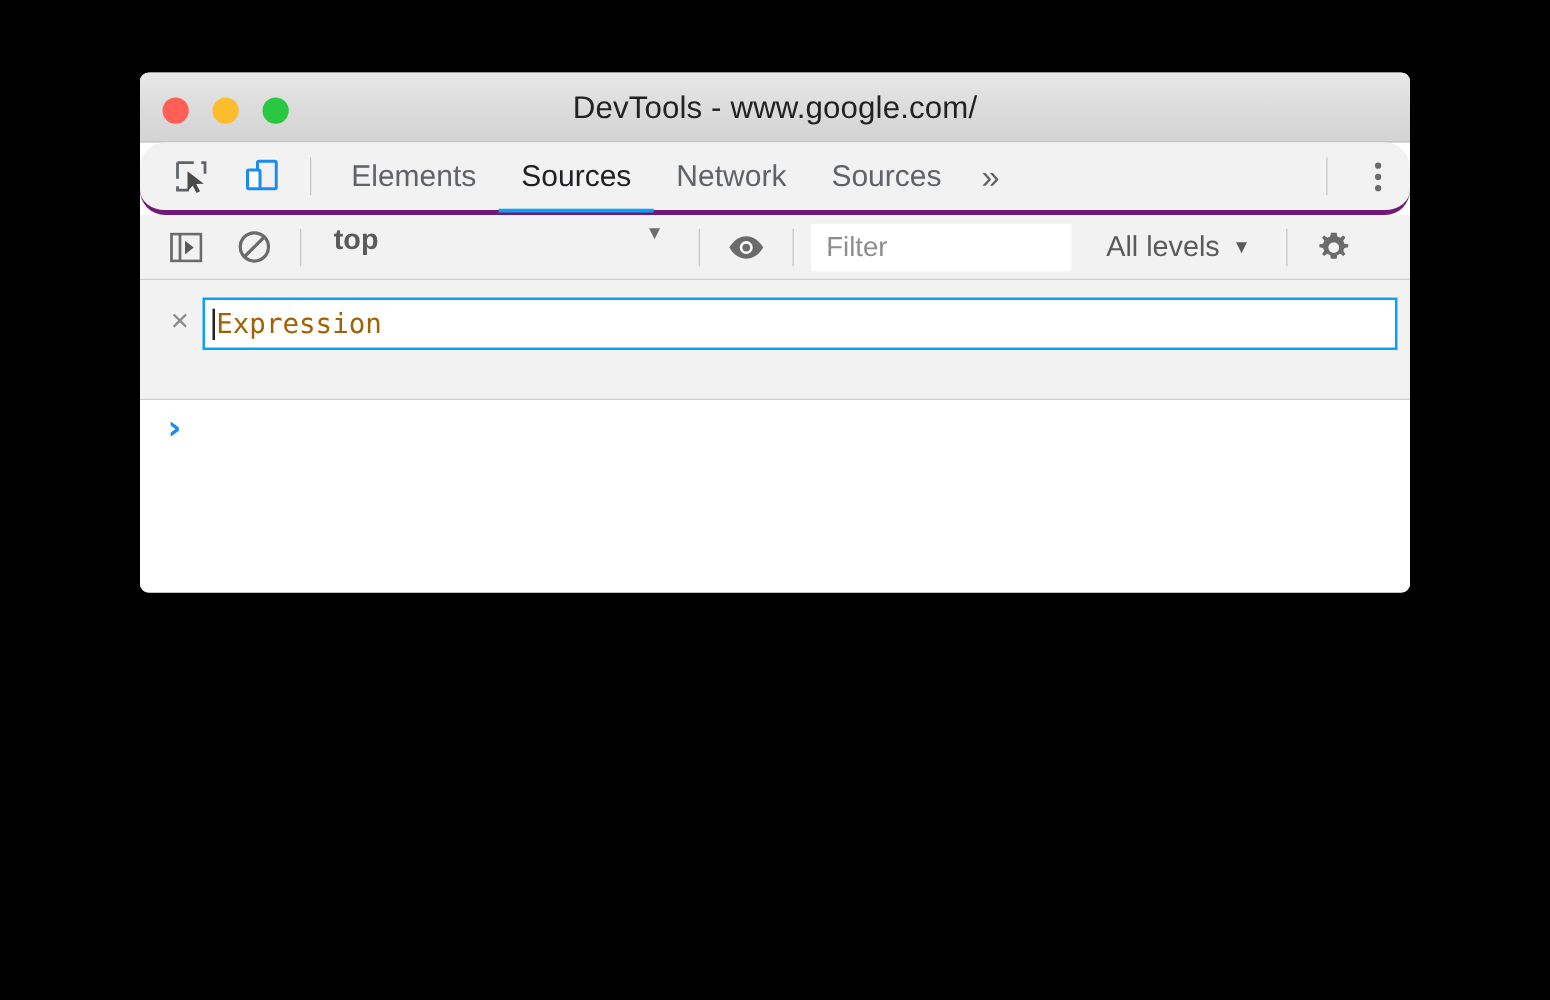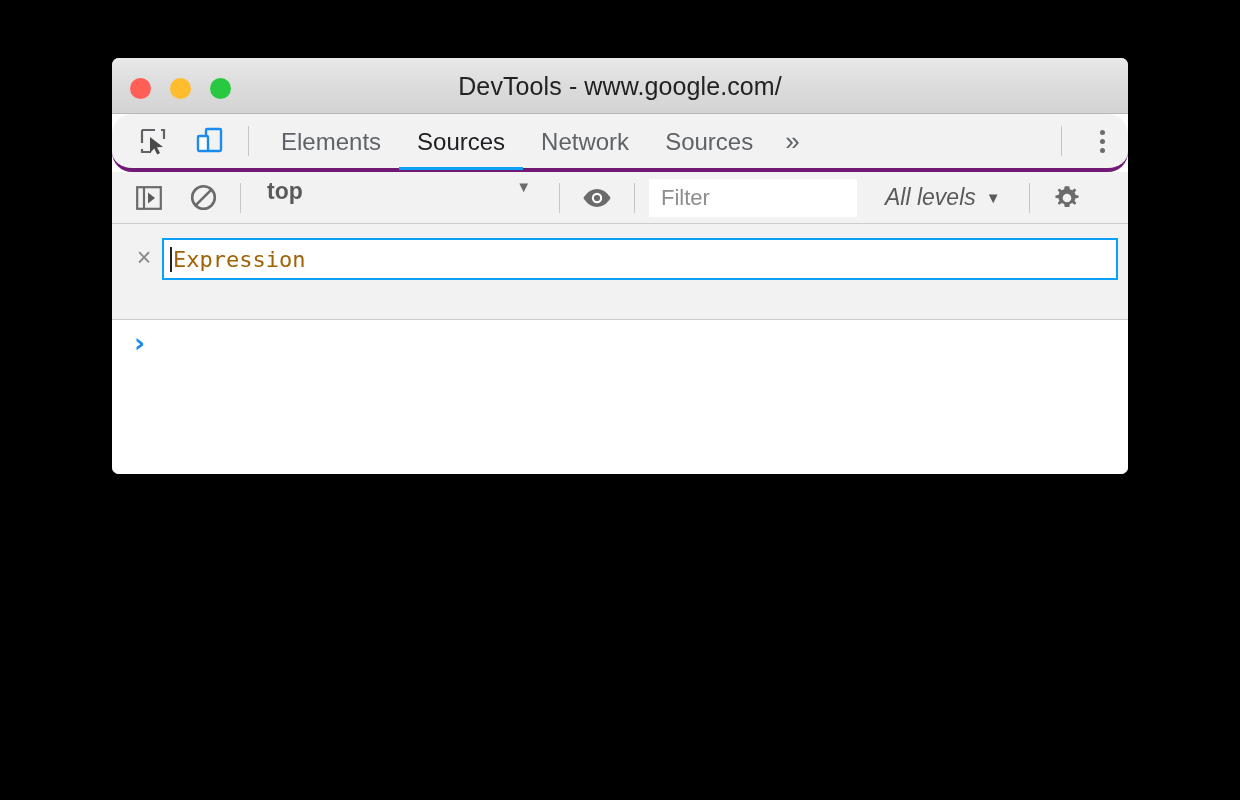--- a/index.html
+++ b/index.html
@@ -136,21 +136,21 @@
     padding: 0 12px;
   }
   #filter-input::placeholder { color: #8e8e8e; opacity: 1; }
   #levels-select {
     display: flex; align-items: center; gap: 10px;
     height: 40px;
     padding: 0 14px;
     margin-left: 14px;
     cursor: pointer;
   }
-  #levels-label { font-size: 23px; color: #5a5a5a; font-style: italic; }
+  #levels-label { font-size: 23px; color: #5a5a5a; }
   #levels-caret { font-size: 15px; color: #5a5a5a; }
 
   
   #live-pane {
     position: relative;
     height: 96px;
     background: #f2f2f2;
     border-bottom: 1px solid #cdcdcd;
     display: flex;
     align-items: flex-start;

